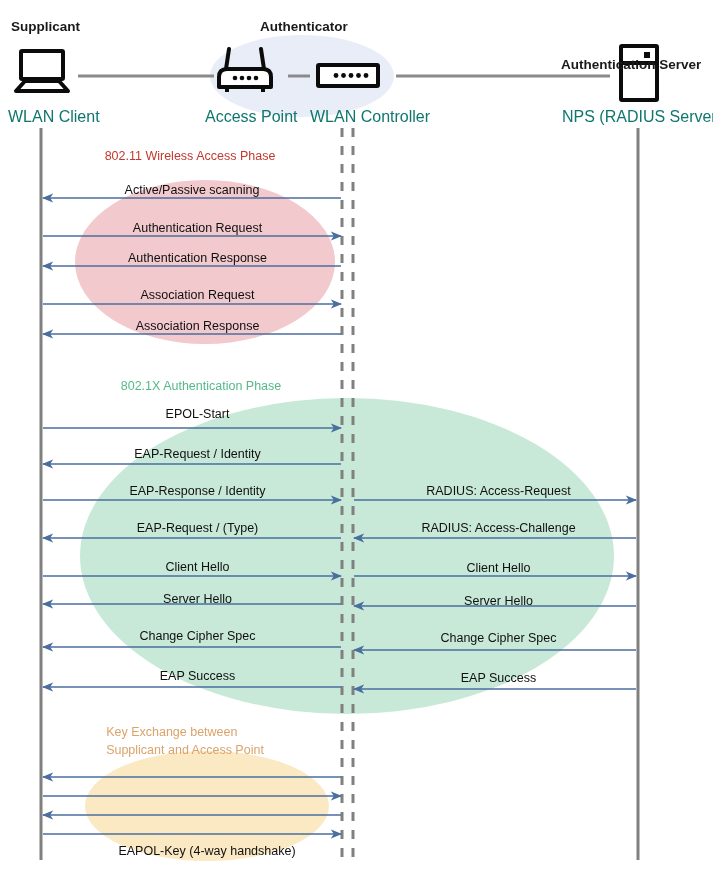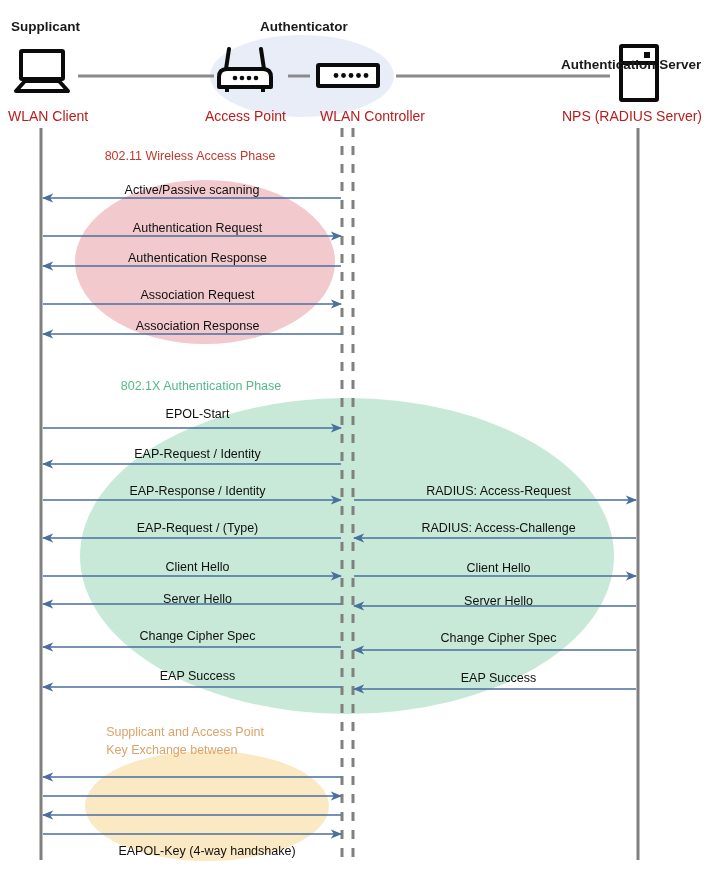--- a/index.html
+++ b/index.html
@@ -37,22 +37,22 @@
     position: absolute;
     white-space: nowrap;
     color: #111111;
   }
   .node-title {
     font-size: 13.5px;
     color: #1a1a1a;
     font-weight: bold;
   }
   .node-caption {
-    font-size: 14px;
-    color: #b91c1c;
+    font-size: 16px;
+    color: #0f766e;
   }
   .msg-label {
     font-size: 12.5px;
     color: #101010;
     transform: translateX(-50%);
     text-align: center;
   }
   .phase-label {
     font-size: 12.5px;
     transform: translateX(-50%);
@@ -171,33 +171,33 @@
   </div>
 
   <div id="text-layer" class="layer">
 
     <div class="node-title" style="left:11px; top:19px;">Supplicant</div>
     <div class="node-title" style="left:260px; top:19px;text-align:center;">Authenticator</div>
     <div class="node-title" style="left:561px; top:9px;margin-top:48px;">Authentication Server</div>
 
     <div class="node-caption" style="left:8px; top:108px;">WLAN Client</div>
     <div class="node-caption" style="left:205px; top:108px;">Access Point</div>
-    <div class="node-caption" style="left:320px; top:108px;">WLAN Controller</div>
+    <div class="node-caption" style="left:310px; top:108px;">WLAN Controller</div>
     <div class="node-caption" style="left:562px; top:108px;">NPS (RADIUS Server)</div>
 
     <div id="phase-labels">
         <div class="phase-label red" style="left: 190px; top: 147px;">
           <div>802.11 Wireless Access Phase</div>
         </div>
         <div class="phase-label green" style="left: 201px; top: 377px;">
           <div>802.1X Authentication Phase</div>
         </div>
         <div class="phase-label tan" style="left: 185px; top: 723px;">
+          <div>Key Exchange between</div>
           <div>Supplicant and Access Point</div>
-          <div>Key Exchange between</div>
         </div>
       </div>
     <div id="msg-labels-left">
         <div class="msg-label" style="left: 192px; top: 183px;">Active/Passive scanning</div>
         <div class="msg-label" style="left: 197.5px; top: 221px;">Authentication Request</div>
         <div class="msg-label" style="left: 197.5px; top: 251px;">Authentication Response</div>
         <div class="msg-label" style="left: 197.5px; top: 288px;">Association Request</div>
         <div class="msg-label" style="left: 197.5px; top: 319px;">Association Response</div>
         <div class="msg-label" style="left: 197.5px; top: 407px;">EPOL-Start</div>
         <div class="msg-label" style="left: 197.5px; top: 447px;">EAP-Request / Identity</div>

